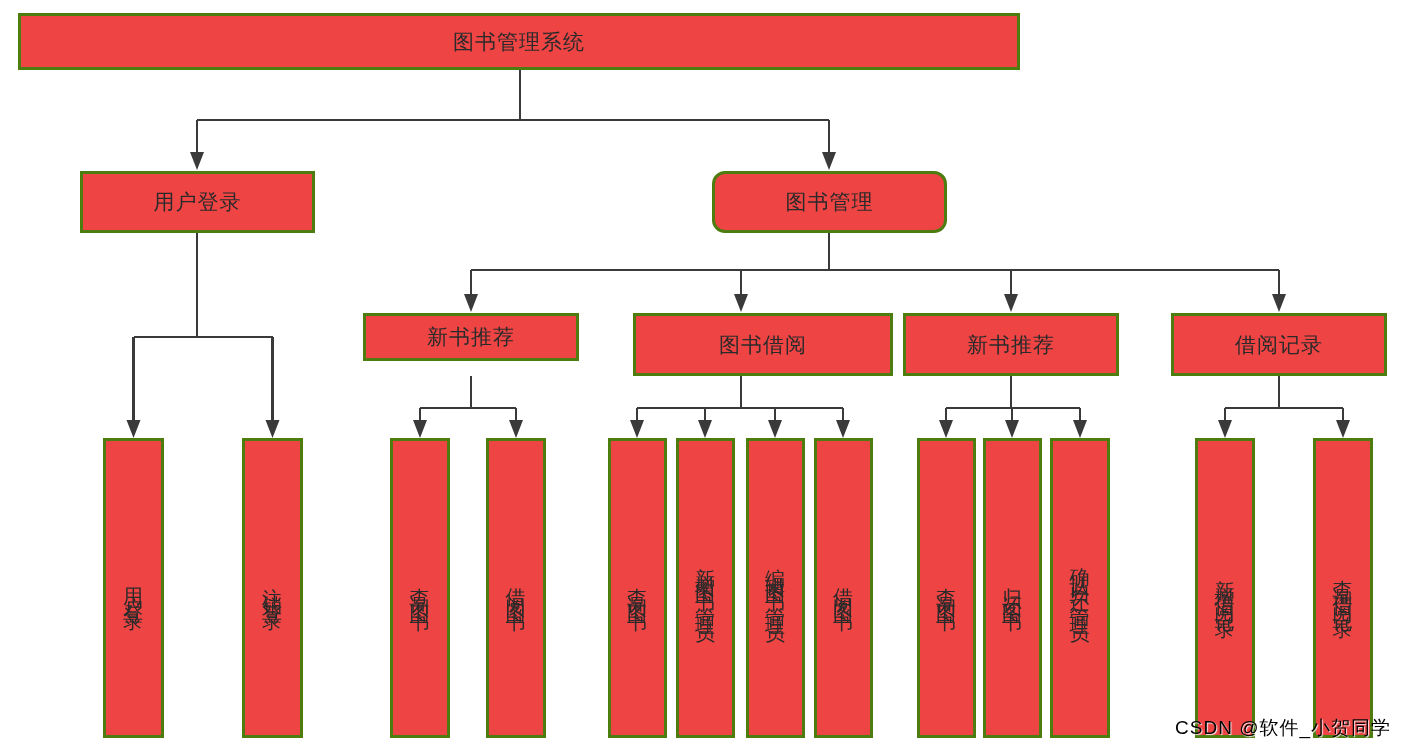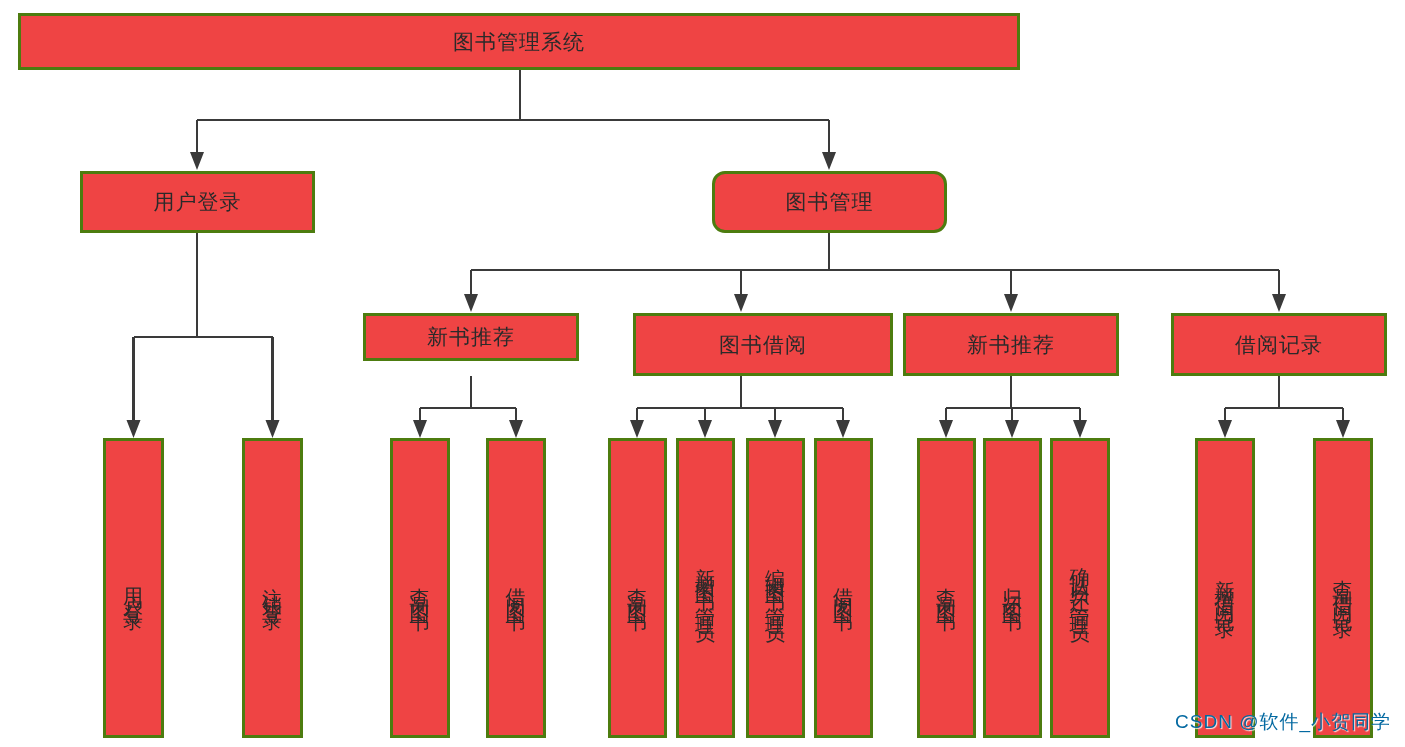--- a/index.html
+++ b/index.html
@@ -39,23 +39,23 @@
   .node.vert {
     writing-mode: vertical-rl;
     font-size: 20px;
     letter-spacing: 8px;
     white-space: normal;
     line-height: 1;
   }
   .watermark {
     position: absolute;
     right: 14px;
-    bottom: 12px;
+    bottom: 6px;
     font-size: 19px;
-    color: #0369a1;
+    color: #000000;
     letter-spacing: 1px;
     text-shadow: 1px 1px 1px rgba(255,255,255,0.9);
     z-index: 3;
   }
 </style>
 </head>
 <body>
 
 <div class="canvas">
 

